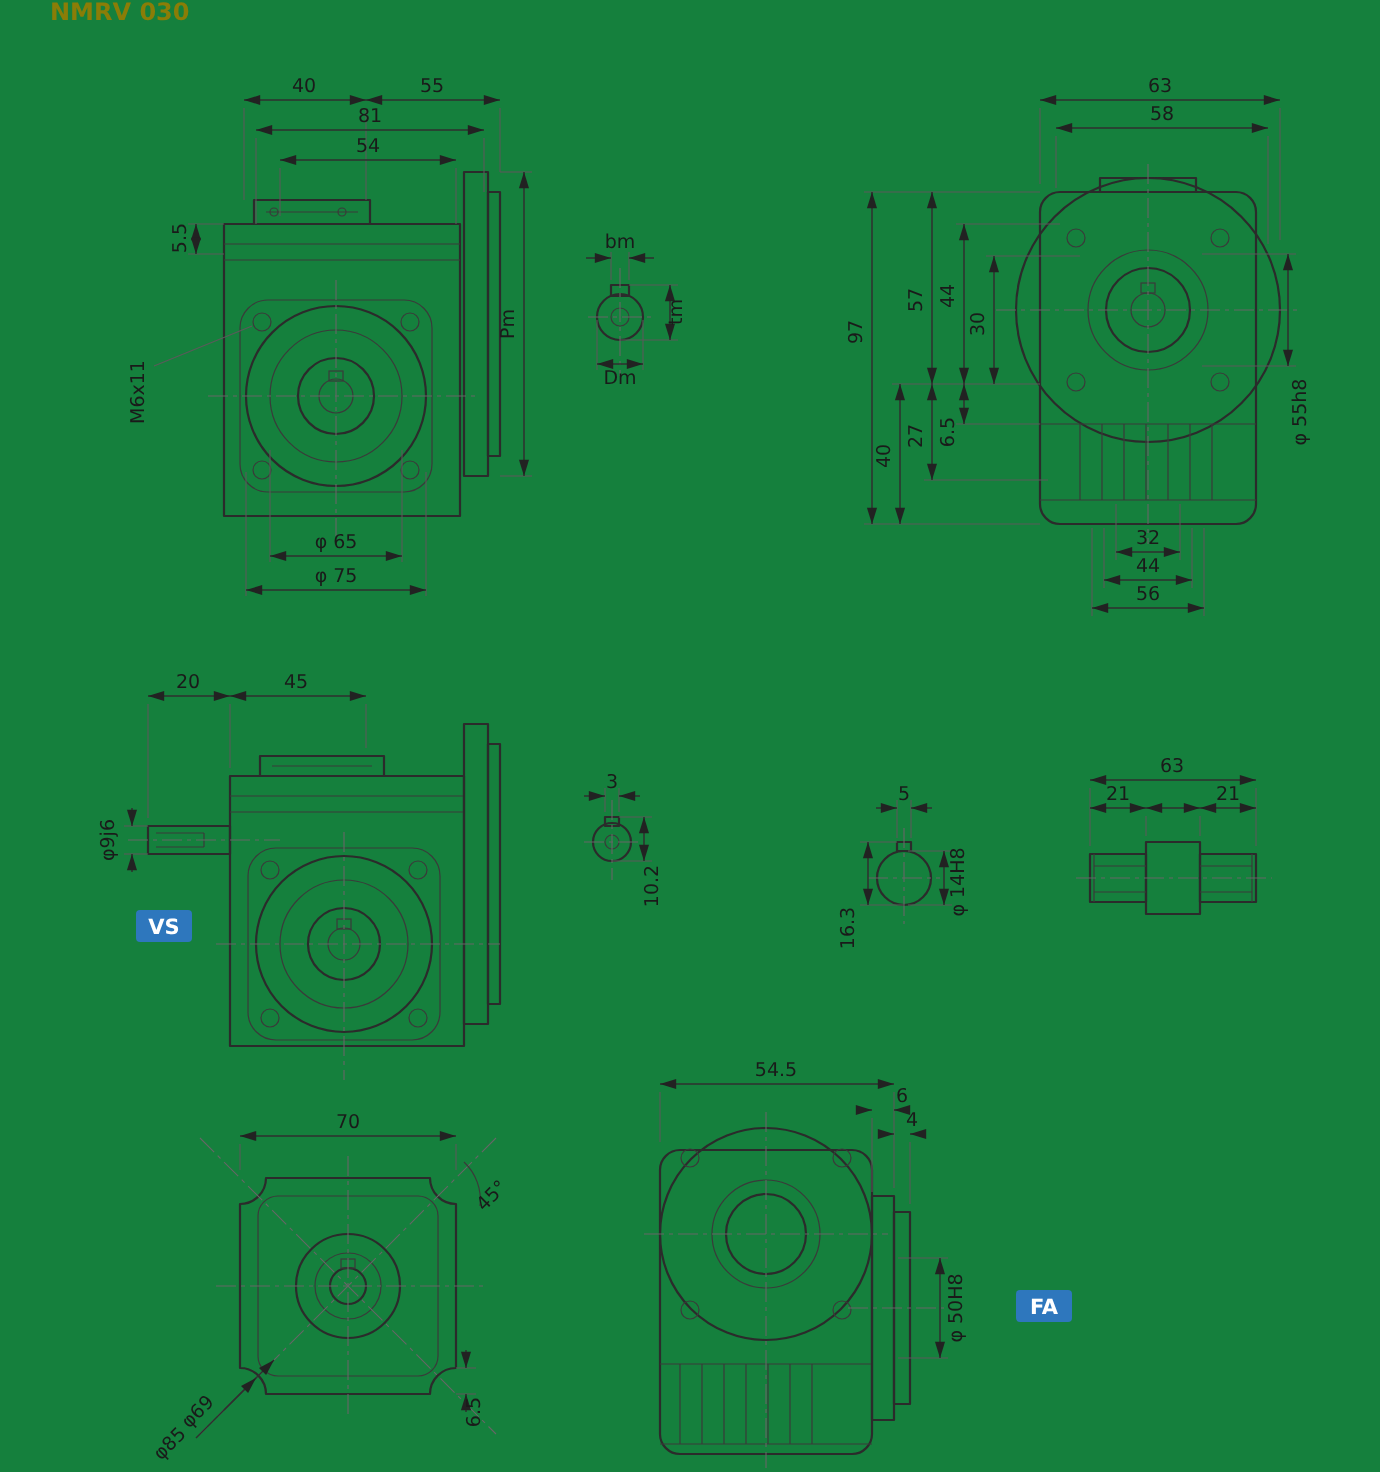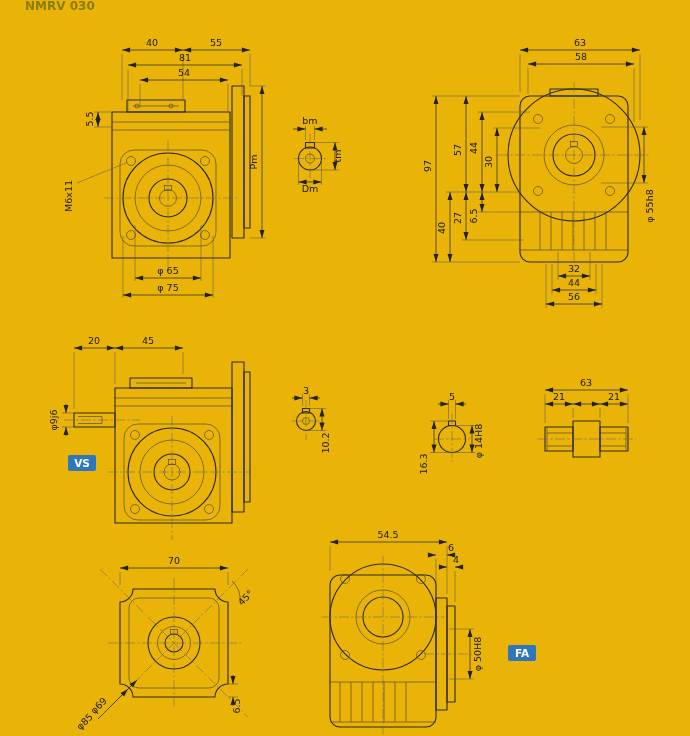--- a/index.html
+++ b/index.html
@@ -1,16 +1,16 @@
 <!DOCTYPE html>
 <html><head>
 <meta charset="utf-8">
 <style>
   html,body{margin:0;padding:0;background:#ffffff;}
-  .stage{position:relative;width:690px;height:736px;background:#eab308;overflow:hidden;}
+  .stage{position:relative;width:690px;height:736px;background:#15803d;overflow:hidden;}
   svg{display:block;}
   text{font-family:"DejaVu Sans","Liberation Sans",sans-serif;font-size:9.5px;fill:#1a1a1a;text-anchor:middle;}
   .outline{fill:none;stroke:#2b2b2b;stroke-width:1.1;stroke-linejoin:round;}
   .thin{fill:none;stroke:#3a3a3a;stroke-width:0.6;}
   .dim{fill:none;stroke:#2f2f2f;stroke-width:0.75;}
   .ext{fill:none;stroke:#5a5a5a;stroke-width:0.55;}
   .center{fill:none;stroke:#666;stroke-width:0.55;stroke-dasharray:10 2.5 2 2.5;}
   .badge-text{fill:#ffffff;font-weight:bold;font-size:10.5px;}
   .header-text{font-size:12px;font-weight:bold;fill:#8a7d07;text-anchor:start;}
 </style>

